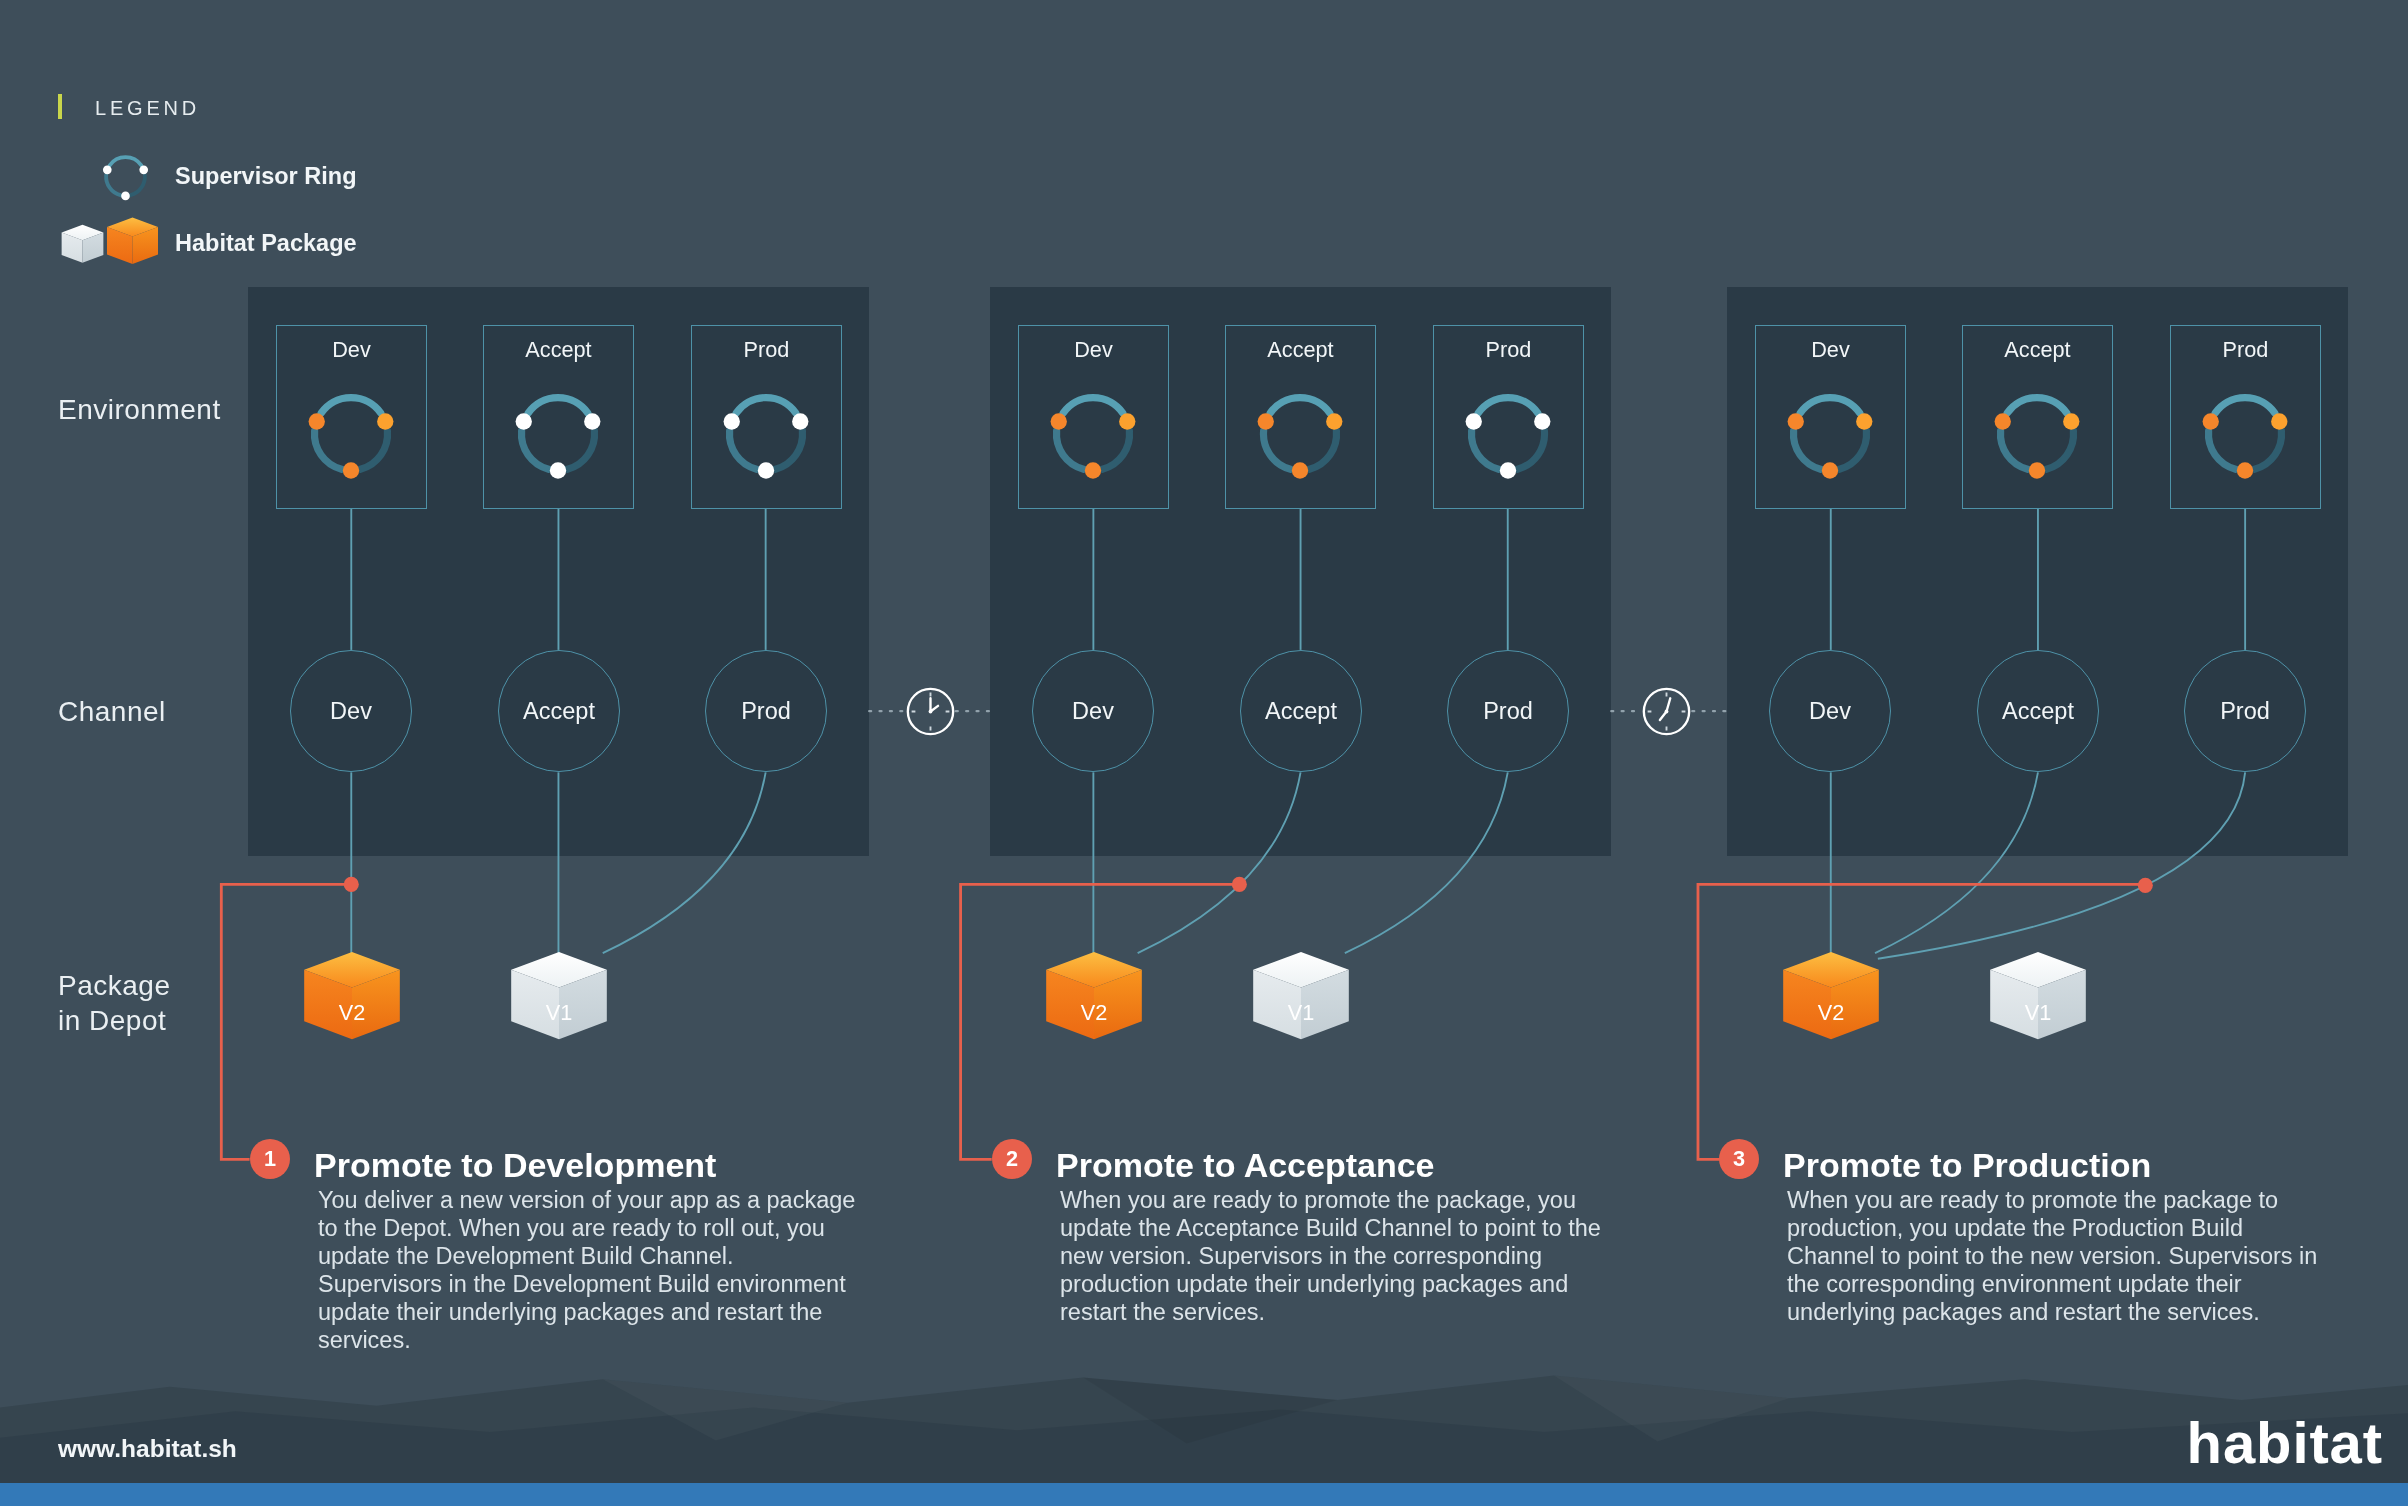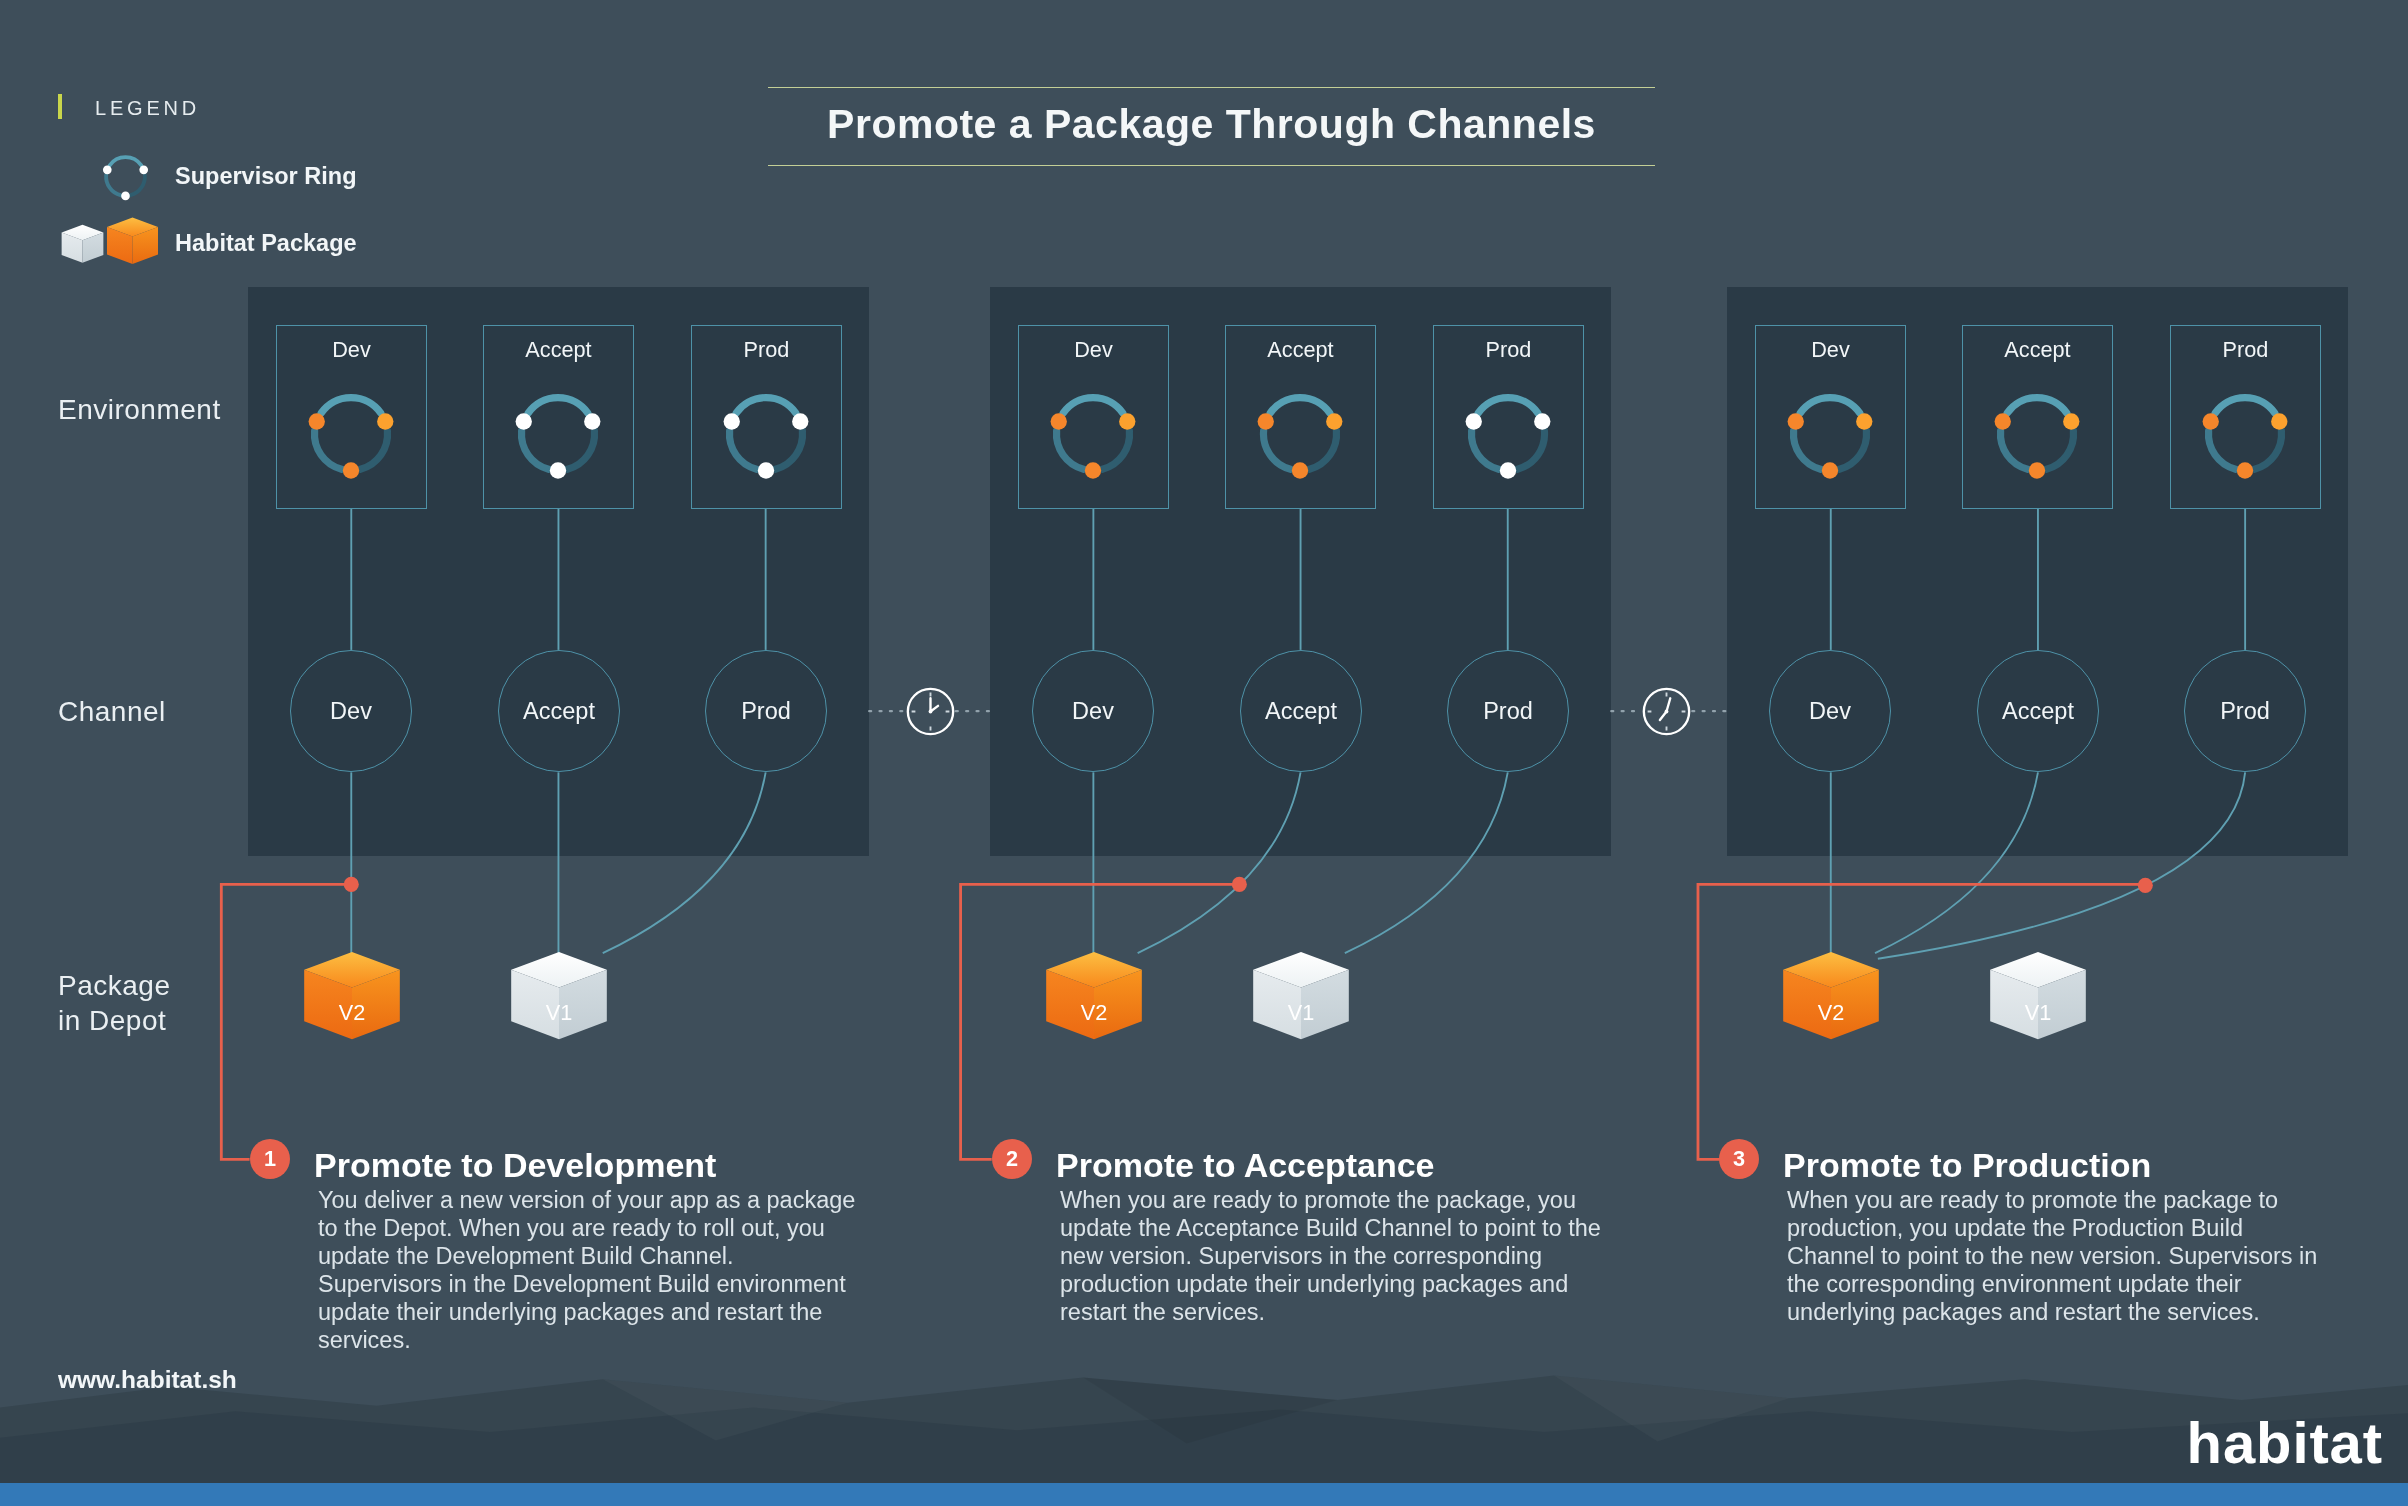--- a/index.html
+++ b/index.html
@@ -153,21 +153,21 @@
   .step p {
     position: absolute; left: 68px; top: 47px;
     width: 544px;
     font-size: 23.5px; line-height: 28px;
     color: #DCE4E9;
   }
 
   
   .mountains { position: absolute; left: 0; bottom: 24.5px; width: 2409px; height: 132px; }
   .bottom-bar { position: absolute; left: 0; bottom: 0; width: 100%; height: 24.5px; background: var(--footer-bar, #3379B8); }
-  .site { position: absolute; left: 58px; top: 1366px; font-size: 24.5px; font-weight: 700; color: #F2F6F8; z-index: 2; }
+  .site { position: absolute; left: 58px; top: 1435px; font-size: 24.5px; font-weight: 700; color: #F2F6F8; z-index: 2; }
   .logo { position: absolute; right: 26px; top: 1409px; font-size: 58px; font-weight: 700; letter-spacing: 0.9px; color: #FFFFFF; z-index: 2; }
 </style>
 </head>
 <body>
 
 <div class="stage">
 
   <section class="panel p1"></section>
   <section class="panel p2"></section>
   <section class="panel p3"></section>
@@ -259,23 +259,20 @@
     <div class="cube legend-cube-orange">
       <svg viewBox="0 0 110 96">
           <polygon points="55,1 106,20 55,39 4,20" fill="url(#gOT)"></polygon>
           <polygon points="4,20 55,39 55,94 4,75" fill="url(#gOL)"></polygon>
           <polygon points="55,39 106,20 106,75 55,94" fill="url(#gOR)"></polygon>
         </svg>
     </div>
     <div class="legend-label l2">Habitat Package</div>
   </div>
 
-  <header class="title-wrap">
-    <h1>Promote a Package Through Channels</h1>
-  </header>
 
   <div class="rowlabel r1">Environment</div>
   <div class="rowlabel r2">Channel</div>
   <div class="rowlabel r3">Package
 in Depot</div>
 
   <section class="panel p1" style="background:none">
     <div class="envbox c1">
       <div class="env-label">Dev</div>
       <svg class="ring" viewBox="0 0 100 100">

